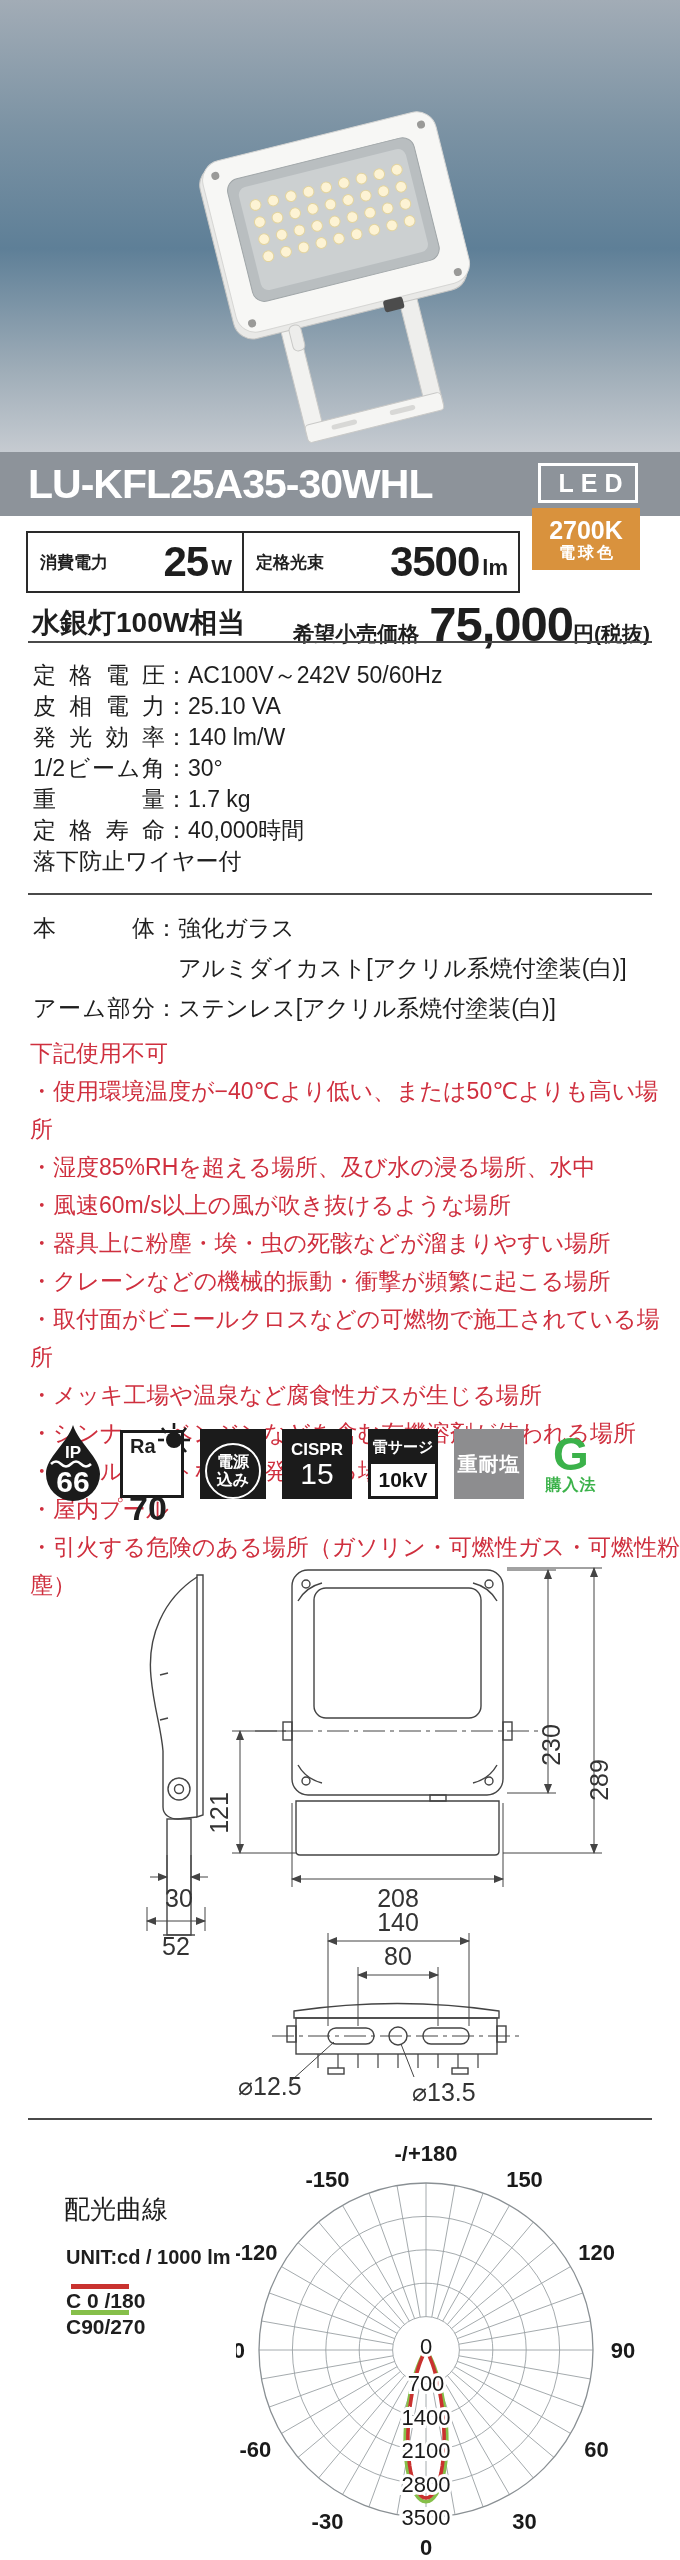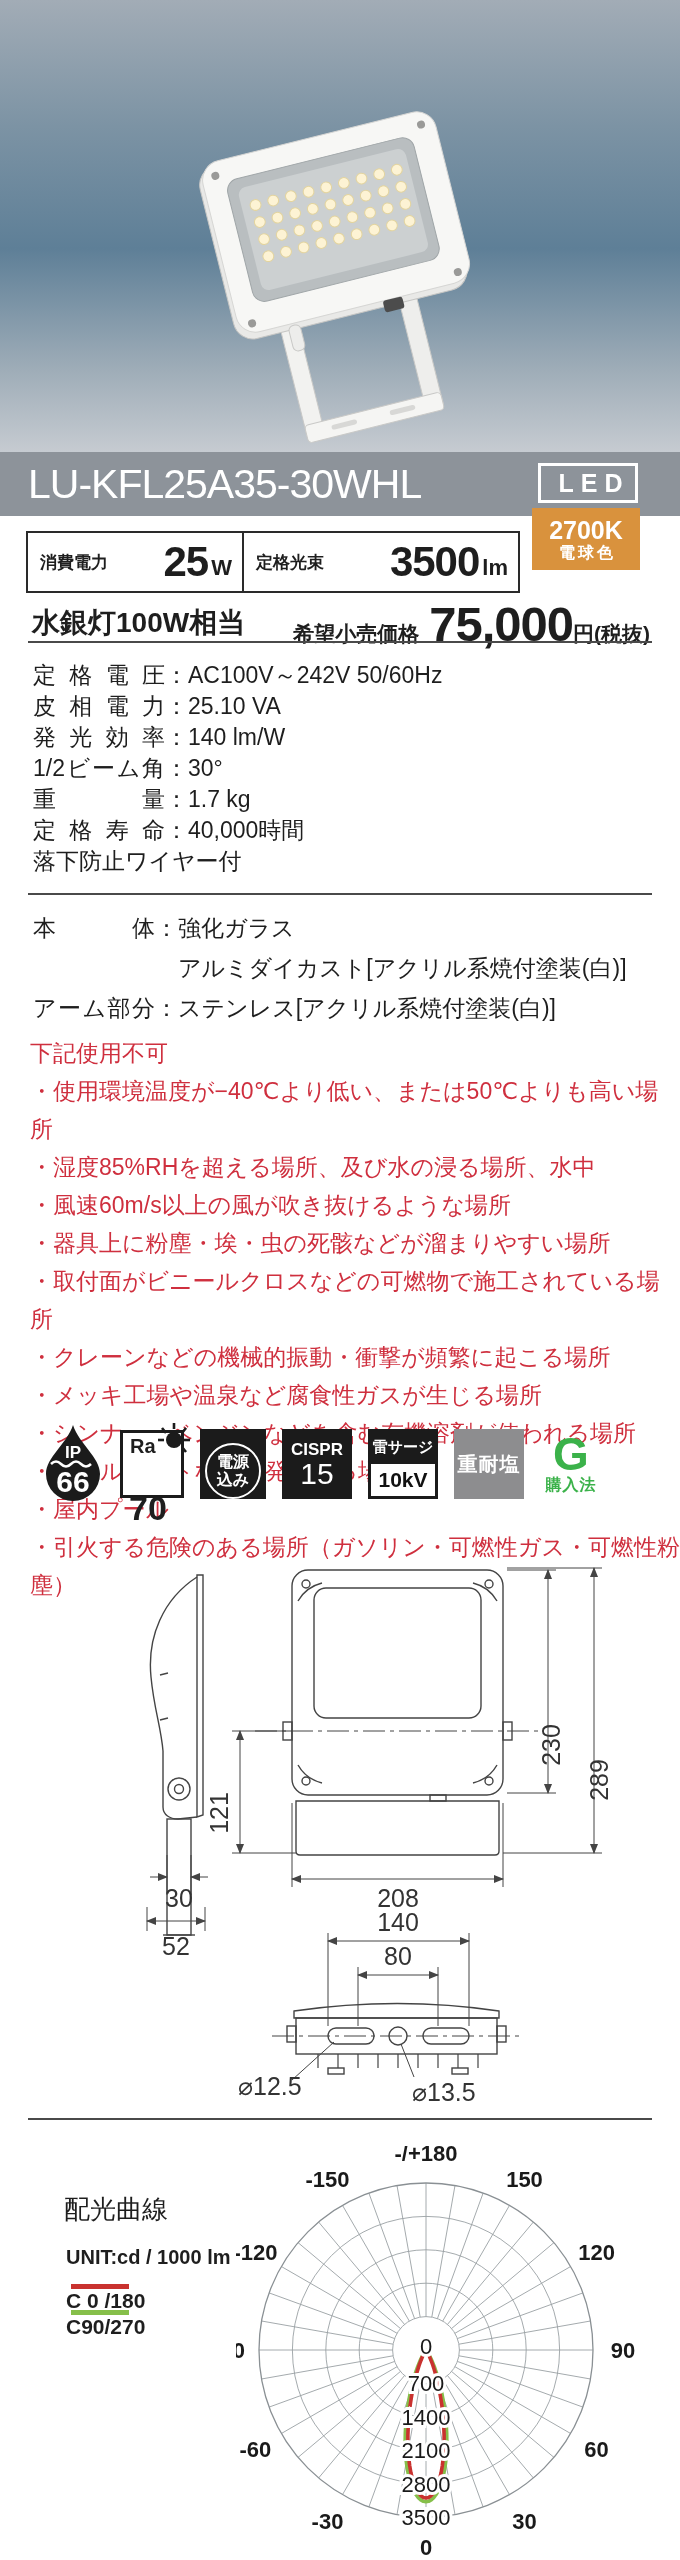--- a/index.html
+++ b/index.html
@@ -4,21 +4,21 @@
 <style>
   html,body{margin:0;padding:0;background:#fff;}
   .page{position:relative;width:680px;height:2560px;background:#fff;overflow:hidden;
         font-family:"Liberation Sans","DejaVu Sans",sans-serif;color:#1e1e1e;}
   
   .photo{position:absolute;left:0;top:0;width:680px;height:452px;
          background:linear-gradient(180deg,#a2acb6 0%,#7c93a4 28%,#5e7f97 55%,#9fadb8 82%,#c6cbd1 100%);}
   
   .modelbar{position:absolute;left:0;top:452px;width:680px;height:64px;background:#8d939a;
             display:flex;align-items:center;}
-  .model{color:#fff;font-size:41px;font-weight:normal;letter-spacing:-1px;margin-left:28px;}
+  .model{color:#fff;font-size:41px;font-weight:bold;letter-spacing:-1px;margin-left:28px;}
   .ledbadge{position:absolute;right:42px;top:11px;width:100px;height:40px;border:3px solid #fff;
             color:#fff;font-size:25px;font-weight:bold;letter-spacing:7px;display:flex;
             align-items:center;justify-content:center;padding-left:12px;box-sizing:border-box;}
   
   .specbox{position:absolute;left:26px;top:531px;width:494px;height:62px;border:2px solid #2a2a2a;
            box-sizing:border-box;display:flex;background:#fff;}
   .speccell{display:flex;align-items:center;padding:0 10px 0 12px;}
   .speccell.first{width:216px;border-right:2px solid #2a2a2a;box-sizing:border-box;}
   .speclabel{font-size:17px;font-weight:bold;}
   .specvalue{font-size:42px;font-weight:bold;margin-left:auto;letter-spacing:-1px;}
@@ -188,22 +188,22 @@
     <div style="padding-left:145px"><span>アルミダイカスト[アクリル系焼付塗装(白)]</span></div>
     <div><span class="matlab">アーム部分</span><span>：</span><span>ステンレス[アクリル系焼付塗装(白)]</span></div>
   </div>
 
   <div class="warn" style="color: rgb(207, 47, 62);">
     <div>下記使用不可</div>
     <div>・使用環境温度が−40℃より低い、または50℃よりも高い場所</div>
     <div>・湿度85%RHを超える場所、及び水の浸る場所、水中</div>
     <div>・風速60m/s以上の風が吹き抜けるような場所</div>
     <div>・器具上に粉塵・埃・虫の死骸などが溜まりやすい場所</div>
+    <div>・クレーンなどの機械的振動・衝撃が頻繁に起こる場所</div>
     <div>・取付面がビニールクロスなどの可燃物で施工されている場所</div>
-    <div>・クレーンなどの機械的振動・衝撃が頻繁に起こる場所</div>
     <div>・メッキ工場や温泉など腐食性ガスが生じる場所</div>
     <div>・シンナー・ベンジンなどを含む有機溶剤が使われる場所</div>
     <div>・オイルミストなどが発生する場所</div>
     <div>・屋内プール</div>
     <div>・引火する危険のある場所（ガソリン・可燃性ガス・可燃性粉塵）</div>
   </div>
 
   <div class="badges">
     <div class="badge">
       <svg width="62" height="80" viewBox="0 0 62 80">

